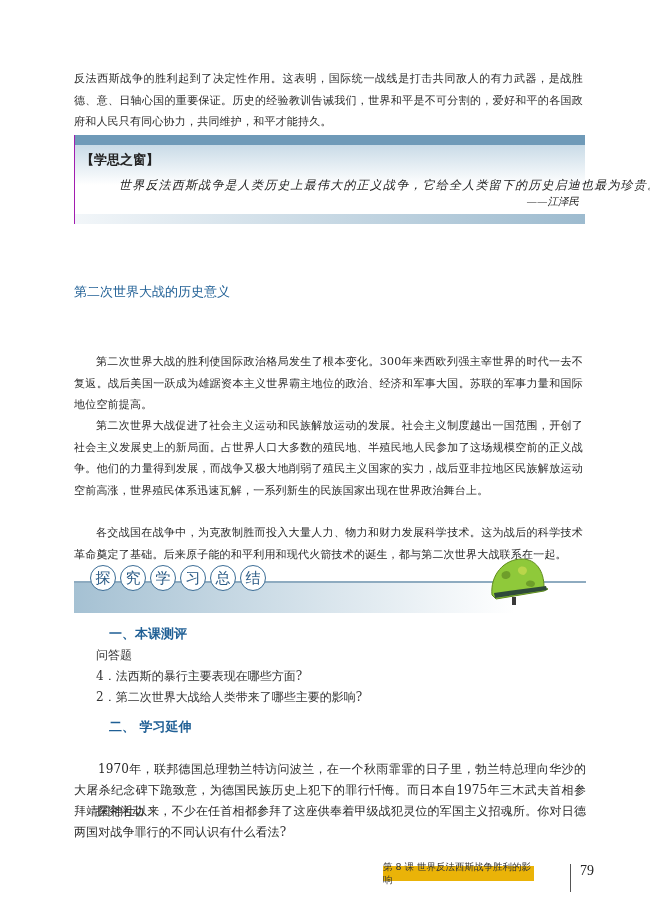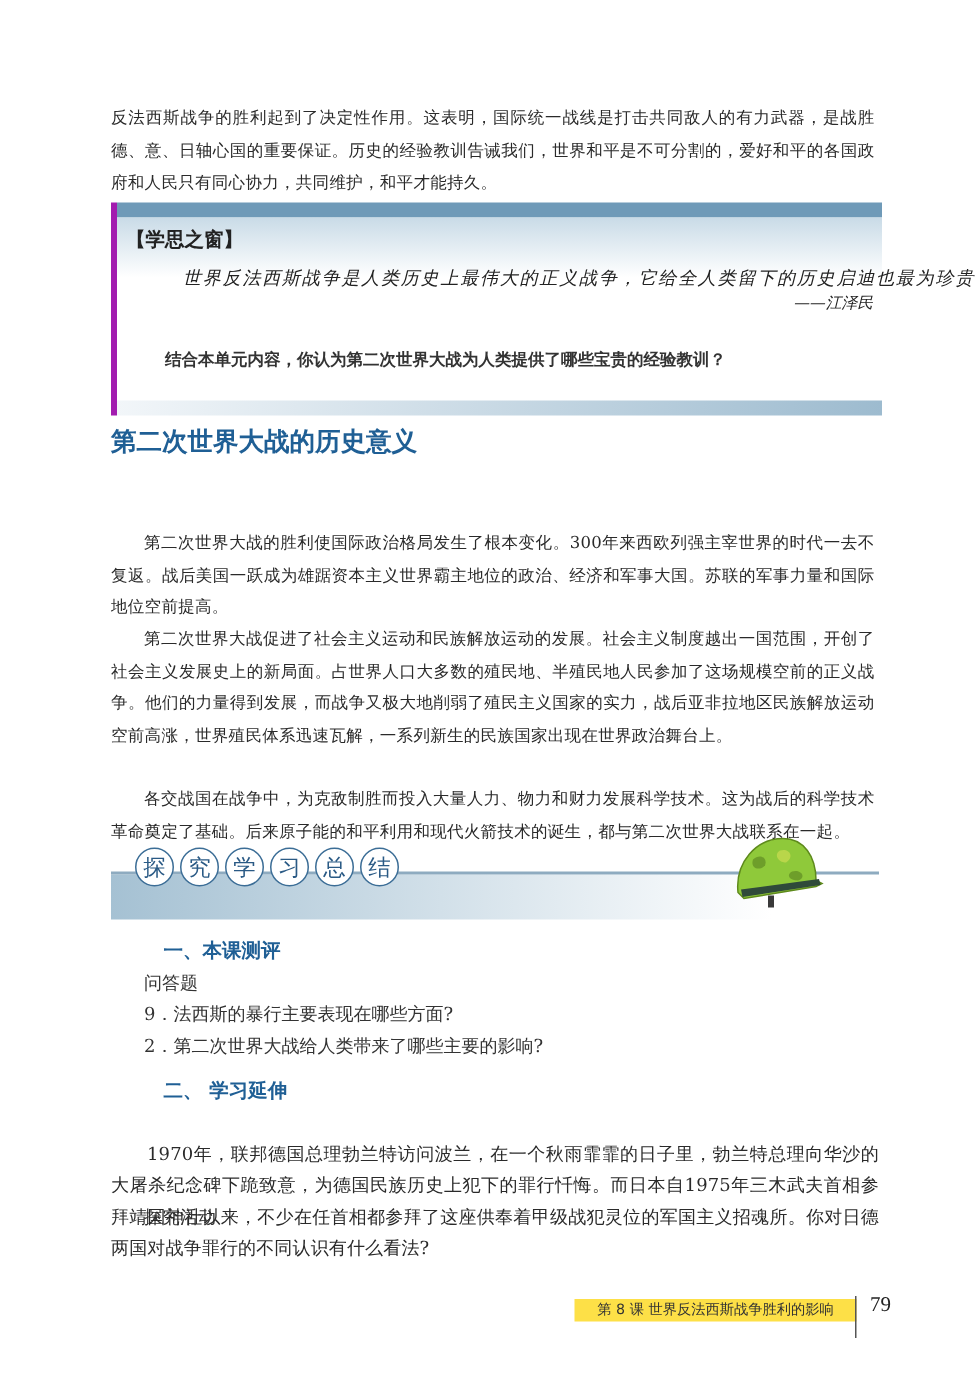--- a/index.html
+++ b/index.html
@@ -3,73 +3,72 @@
 <meta charset="utf-8">
 <style>
   html, body { margin:0; padding:0; background:#ffffff; }
   body { width:650px; height:920px; position:relative; overflow:hidden;
          font-family:"DejaVu Serif","Liberation Serif",serif; color:#2a2a2a; }
   .para { position:absolute; left:74px; width:509px; font-size:11px; line-height:21.5px;
           letter-spacing:0.2px; text-align:justify; margin:0; }
   .indent { text-indent:2em;margin-top:36px; }
 
   
-  .box { position:absolute; left:74px; top:135px; width:510px; height:142px;
-         border-left:4px solid #a21caf; }
+  .box { position:absolute; left:74px; top:135px; width:510px; height:89px;
+         border-left:1px solid #a21caf; }
   .box-top { position:absolute; left:0; top:0; width:510px; height:10px; background:#6f9ab8; }
   .box-grad { position:absolute; left:0; top:10px; width:510px; height:40px;
               background:linear-gradient(to bottom,#c9dbe7,#ffffff); }
   .box-bottom { position:absolute; left:0; bottom:0; width:510px; height:10px;
                 background:linear-gradient(to right,#f2f6f9,#9dbbcf); }
   .box-title { position:absolute; left:6px; top:16px; font-size:13px; font-weight:bold; color:#222; }
   .box-quote { position:absolute; left:44px; top:42px; font-size:12px; font-style:italic;
                letter-spacing:1.2px; color:#222; white-space:nowrap; }
   .box-author { position:absolute; right:6px; top:60px; font-size:10.5px; font-style:italic; color:#222; }
   .box-question { position:absolute; left:32px; top:97px; font-family:"DejaVu Sans","Liberation Sans",sans-serif;
                   font-size:11px; font-weight:bold; color:#333; }
 
   .section-title { position:absolute; left:74px; top:283px; font-family:"DejaVu Sans","Liberation Sans",sans-serif;
-                   font-size:17px; font-weight:bold; color:#1f5f95; }
+                   font-size:13px; font-weight:normal; color:#1f5f95; }
 
   
   .banner { position:absolute; left:74px; top:563px; width:512px; height:50px; }
   .banner-line { position:absolute; left:0; top:18px; width:512px; height:2px; background:#8eabc0; }
   .banner-grad { position:absolute; left:0; top:20px; width:440px; height:30px;
                  background:linear-gradient(to right,#a5c1d3,#ffffff); }
   .banner-chars { position:absolute; left:16px; top:2px; display:flex; gap:4px; }
   .circle-char { width:24px; height:24px; border:1.5px solid #3b6d96; border-radius:50%; background:#fff;
                  display:flex; align-items:center; justify-content:center; font-size:15px; color:#2a5a85;
                  font-family:"DejaVu Serif","Liberation Serif",serif; }
   .helmet { position:absolute; left:484px; top:553px; width:70px; height:58px; }
 
   .sub-h { position:absolute; left:74px; font-family:"DejaVu Sans","Liberation Sans",sans-serif;
            font-size:13px; font-weight:bold; color:#1f5f95;margin-left:35px; }
   .sub-text { position:absolute; left:96px; font-size:12px; color:#333; }
   .act-para { position:absolute; left:74px; width:512px; font-size:12px; line-height:21px;
               letter-spacing:0.1px; text-align:justify; margin:0; color:#2a2a2a; }
 
-  .footer-bar { position:absolute; left:383px; top:866px; width:188px; height:15px; background:#fde047;
+  .footer-bar { position:absolute; left:383px; top:866px; width:151px; height:15px; background:#eab308;
                 font-family:"DejaVu Sans","Liberation Sans",sans-serif; font-size:9.5px; color:#333;
                 display:flex; align-items:center; justify-content:center; }
   .footer-sep { position:absolute; left:570px; top:864px; width:1px; height:28px; background:#555; }
   .page-num { position:absolute; left:580px; top:863px; font-family:Liberation Serif, serif;
               font-size:14px; color:#222; }
 </style>
 </head>
 <body>
 
 <p class="para" style="top:68px;">反法西斯战争的胜利起到了决定性作用。这表明，国际统一战线是打击共同敌人的有力武器，是战胜德、意、日轴心国的重要保证。历史的经验教训告诫我们，世界和平是不可分割的，爱好和平的各国政府和人民只有同心协力，共同维护，和平才能持久。</p>
 
 <div class="box">
   <div class="box-top"></div>
   <div class="box-grad"></div>
   <div class="box-title">【学思之窗】</div>
   <div class="box-quote">世界反法西斯战争是人类历史上最伟大的正义战争，它给全人类留下的历史启迪也最为珍贵。</div>
   <div class="box-author">——江泽民</div>
-  <div class="box-question">结合本单元内容，你认为第二次世界大战为人类提供了哪些宝贵的经验教训？</div>
   <div class="box-bottom"></div>
 </div>
 
 <div class="section-title">第二次世界大战的历史意义</div>
 
 <p class="para indent" style="top:315px;">第二次世界大战的胜利使国际政治格局发生了根本变化。300年来西欧列强主宰世界的时代一去不复返。战后美国一跃成为雄踞资本主义世界霸主地位的政治、经济和军事大国。苏联的军事力量和国际地位空前提高。</p>
 <p class="para indent" style="top:379px;">第二次世界大战促进了社会主义运动和民族解放运动的发展。社会主义制度越出一国范围，开创了社会主义发展史上的新局面。占世界人口大多数的殖民地、半殖民地人民参加了这场规模空前的正义战争。他们的力量得到发展，而战争又极大地削弱了殖民主义国家的实力，战后亚非拉地区民族解放运动空前高涨，世界殖民体系迅速瓦解，一系列新生的民族国家出现在世界政治舞台上。</p>
 <p class="para indent" style="top:486px;">各交战国在战争中，为克敌制胜而投入大量人力、物力和财力发展科学技术。这为战后的科学技术革命奠定了基础。后来原子能的和平利用和现代火箭技术的诞生，都与第二次世界大战联系在一起。</p>
 
 <div class="banner">
@@ -89,21 +88,21 @@
   <path d="M8 42 C6 22 20 6 38 6 C52 6 60 18 60 34 L64 36 L60 38 L12 46 Z" fill="#8fc93a" stroke="#5e8a1c" stroke-width="1"></path>
   <path d="M18 20 C22 16 28 18 26 24 C22 28 16 26 18 20 Z" fill="#6e9e2a"></path>
   <path d="M36 14 C42 12 46 18 40 22 C34 22 32 16 36 14 Z" fill="#b9d64a"></path>
   <path d="M44 28 C50 26 54 32 48 34 C42 34 40 30 44 28 Z" fill="#6e9e2a"></path>
   <path d="M10 40 L62 33 L63 37 L11 45 Z" fill="#2f4a3a"></path>
   <rect x="28" y="44" width="4" height="8" fill="#3a3a3a"></rect>
 </svg>
 
 <div class="sub-h" style="top:625px;">一、本课测评</div>
 <div class="sub-text" style="top:647px;">问答题</div>
-<div class="sub-text" style="top:668px;">9．法西斯的暴行主要表现在哪些方面?</div>
+<div class="sub-text" style="top:668px;">4．法西斯的暴行主要表现在哪些方面?</div>
 <div class="sub-text" style="top:689px;">2．第二次世界大战给人类带来了哪些主要的影响?</div>
 
 <div class="sub-h" style="top:718px;">二、 学习延伸</div>
 <div class="sub-text" style="top:768px;margin-top:35px;">探究活动</div>
 <p class="act-para indent" style="top:759px;">1970年，联邦德国总理勃兰特访问波兰，在一个秋雨霏霏的日子里，勃兰特总理向华沙的大屠杀纪念碑下跪致意，为德国民族历史上犯下的罪行忏悔。而日本自1975年三木武夫首相参拜靖国神社以来，不少在任首相都参拜了这座供奉着甲级战犯灵位的军国主义招魂所。你对日德两国对战争罪行的不同认识有什么看法?</p>
 
 <div class="footer-bar">第 8 课  世界反法西斯战争胜利的影响</div>
 <div class="footer-sep"></div>
 <div class="page-num">79</div>
 

